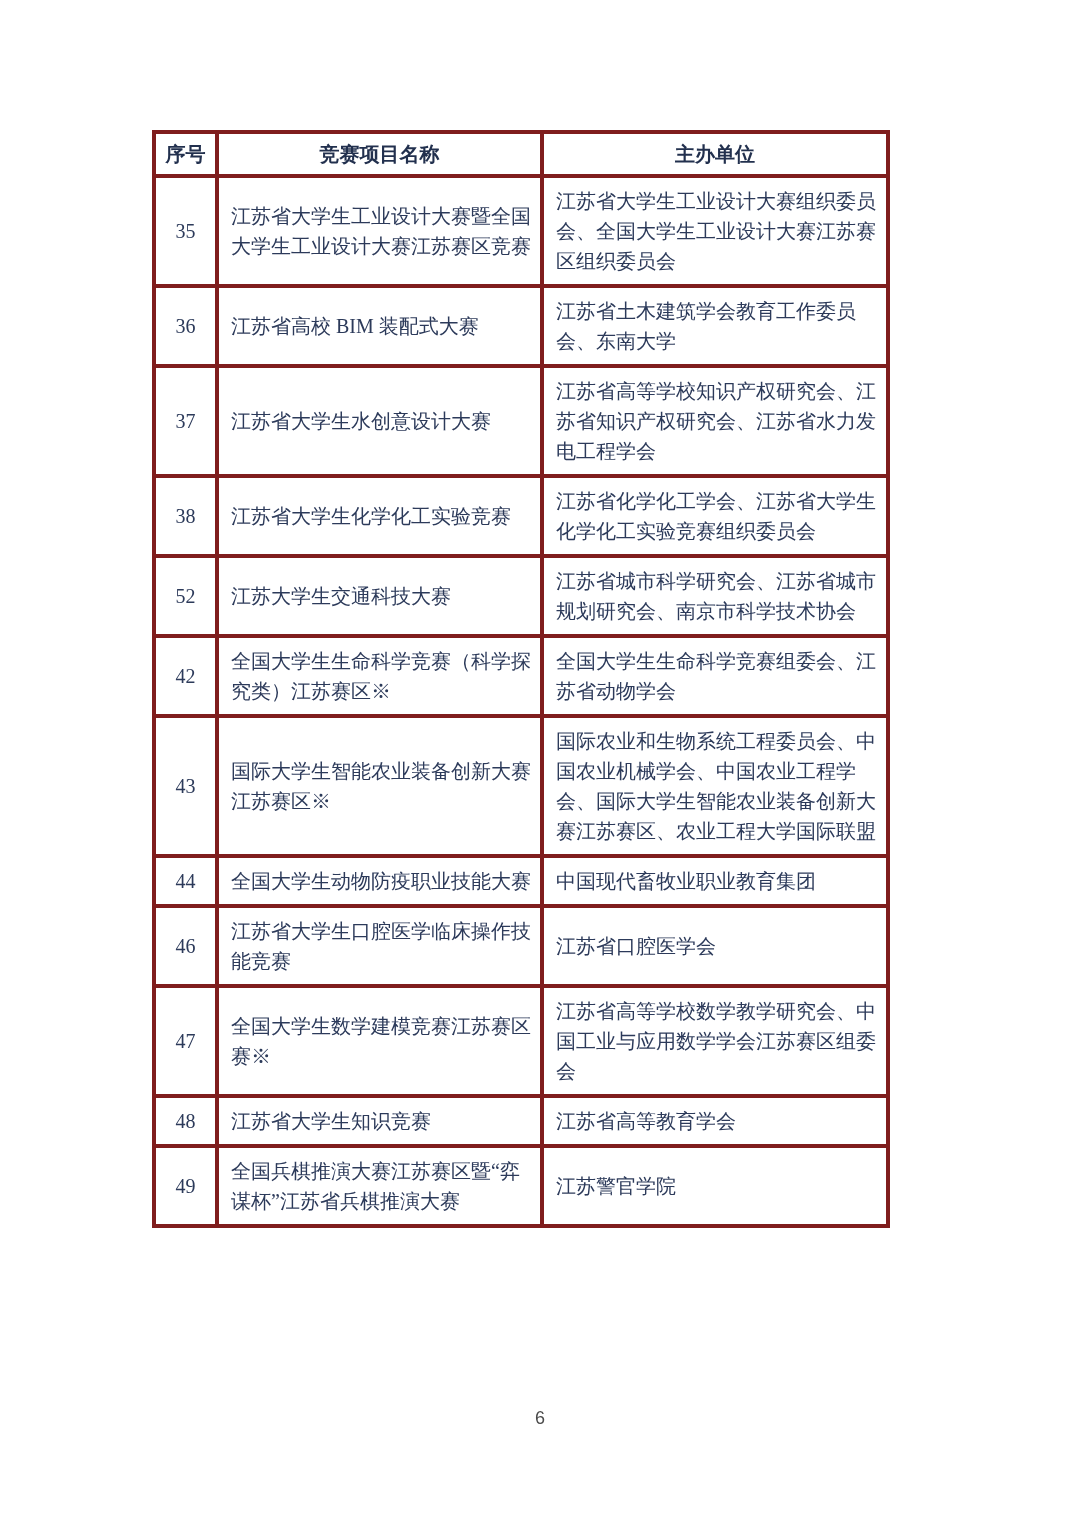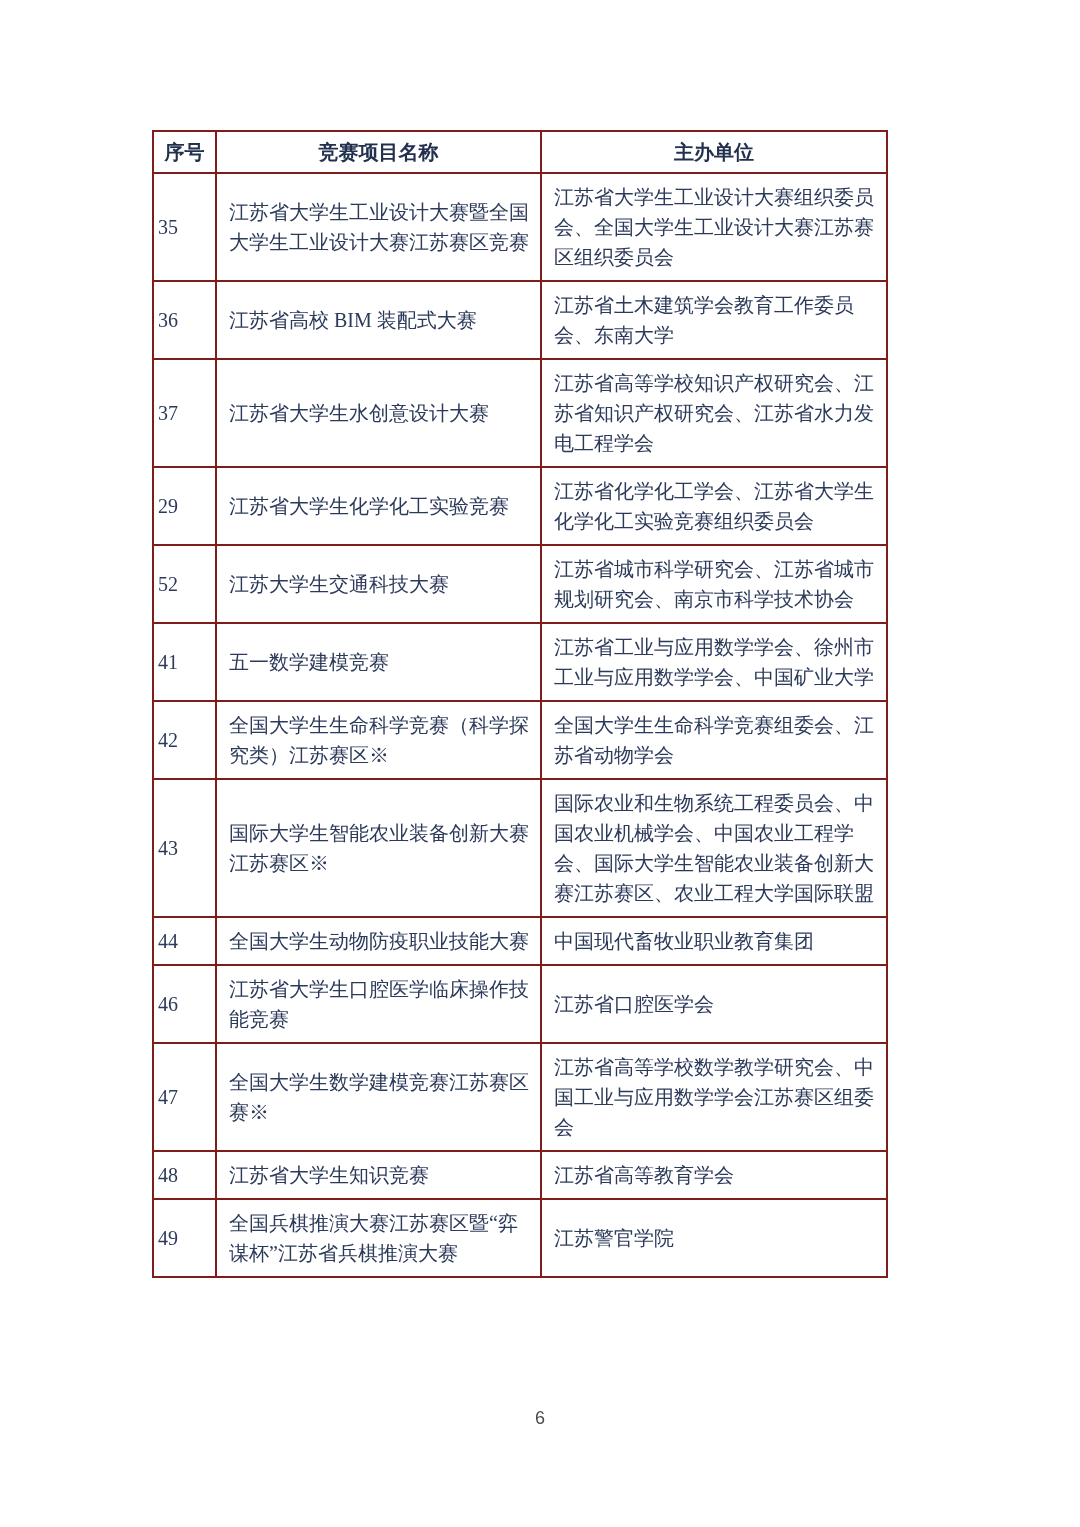--- a/index.html
+++ b/index.html
@@ -20,35 +20,36 @@
     width: 734px;
   }
   table.competition-table {
     width: 734px;
     border-collapse: collapse;
     table-layout: fixed;
     color: #2c3a5a;
   }
   table.competition-table th,
   table.competition-table td {
-    border: 2px solid #7f1d1d;
+    border: 4px solid #7f1d1d;
     vertical-align: middle;
     font-size: 20px;
     line-height: 30px;
   }
   table.competition-table th {
     font-weight: bold;
     text-align: center;
     padding: 5px 4px;
     color: #22304e;
   }
   col.c-no  { width: 63px;  }
   col.c-name{ width: 325px; }
   col.c-org { width: 346px; }
   td.cell-no {
+    text-align: center;
     padding: 8px 4px;
   }
   td.cell-name, td.cell-org {
     text-align: left;
     padding: 8px 6px 8px 12px;
   }
   .page-number {
     position: absolute;
     top: 1408px;
     left: 0;
@@ -86,33 +87,28 @@
         <td class="cell-no">36</td>
         <td class="cell-name">江苏省高校 BIM 装配式大赛</td>
         <td class="cell-org">江苏省土木建筑学会教育工作委员会、东南大学</td>
       </tr>
       <tr>
         <td class="cell-no">37</td>
         <td class="cell-name">江苏省大学生水创意设计大赛</td>
         <td class="cell-org">江苏省高等学校知识产权研究会、江苏省知识产权研究会、江苏省水力发电工程学会</td>
       </tr>
       <tr>
-        <td class="cell-no">29</td>
+        <td class="cell-no">38</td>
         <td class="cell-name">江苏省大学生化学化工实验竞赛</td>
         <td class="cell-org">江苏省化学化工学会、江苏省大学生化学化工实验竞赛组织委员会</td>
       </tr>
       <tr>
         <td class="cell-no">52</td>
         <td class="cell-name">江苏大学生交通科技大赛</td>
         <td class="cell-org">江苏省城市科学研究会、江苏省城市规划研究会、南京市科学技术协会</td>
-      </tr>
-      <tr>
-        <td class="cell-no">41</td>
-        <td class="cell-name">五一数学建模竞赛</td>
-        <td class="cell-org">江苏省工业与应用数学学会、徐州市工业与应用数学学会、中国矿业大学</td>
       </tr>
       <tr>
         <td class="cell-no">42</td>
         <td class="cell-name">全国大学生生命科学竞赛（科学探究类）江苏赛区※</td>
         <td class="cell-org">全国大学生生命科学竞赛组委会、江苏省动物学会</td>
       </tr>
       <tr>
         <td class="cell-no">43</td>
         <td class="cell-name">国际大学生智能农业装备创新大赛江苏赛区※</td>
         <td class="cell-org">国际农业和生物系统工程委员会、中国农业机械学会、中国农业工程学会、国际大学生智能农业装备创新大赛江苏赛区、农业工程大学国际联盟</td>

